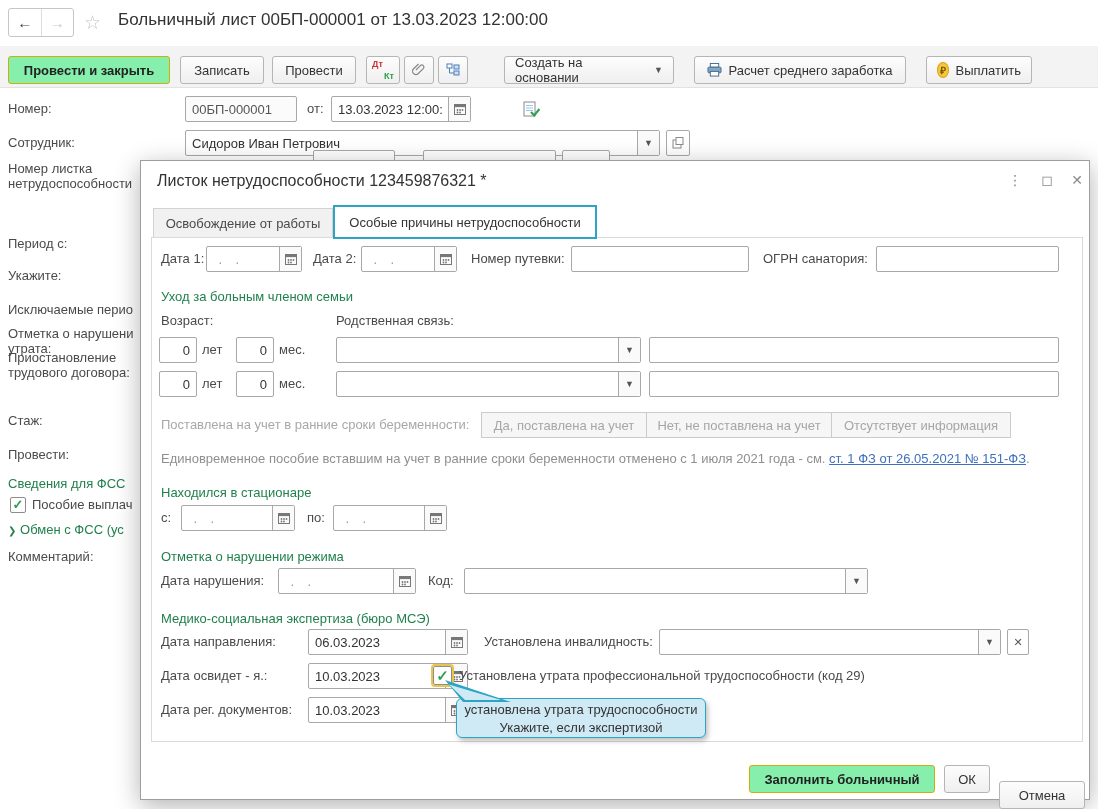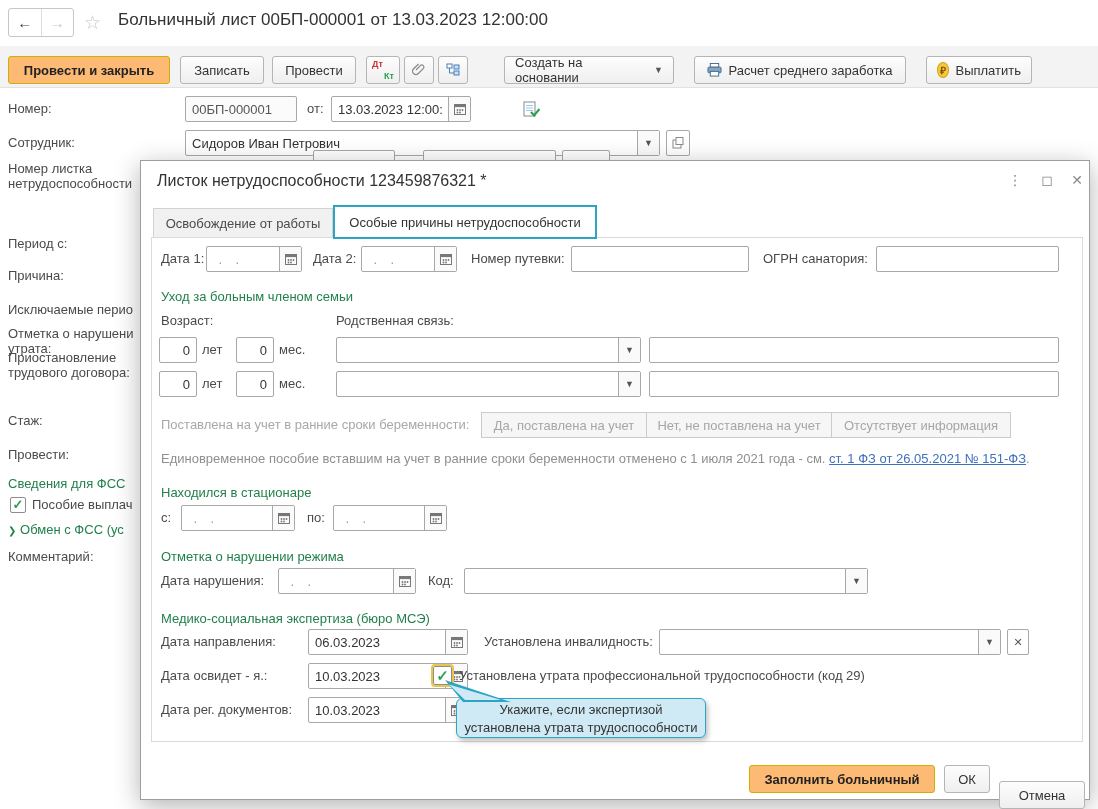--- a/index.html
+++ b/index.html
@@ -17,21 +17,21 @@
   .navbtn.fwd  { color:#c8c8c8; border-left:1px solid #dcdcdc; }
   .star { left:84px; top:11px; font-size:19px; color:#c3c3c3; }
   .pagetitle { left:118px; top:10px; font-size:17px; color:#333; }
 
   
   .toolbar { left:0; top:46px; width:1098px; height:42px; background:#f3f3f3;
              border-bottom:1px solid #e2e2e2; }
   .btn { position:absolute; top:10px; height:28px; display:flex; align-items:center; justify-content:center;
          gap:6px; border:1px solid #b5b5b5; border-radius:3px; background:linear-gradient(#fdfdfd,#efefef);
          color:#333; font-size:13px; padding:0 10px; cursor:pointer; }
-  .btn-yellow { background:#fdba74; border:1px solid #cfae07; font-weight:bold; color:#222; }
+  .btn-yellow { background:#86efac; border:1px solid #cfae07; font-weight:bold; color:#222; }
   .caret { font-size:9px; color:#555; }
   .dtkt { position:relative; width:22px; height:18px; }
   .dtkt .dt { position:absolute; left:0; top:-2px; color:#cc3333; font-size:9px; font-weight:bold; }
   .dtkt .kt { position:absolute; right:0; bottom:-2px; color:#2f9e4f; font-size:9px; font-weight:bold; }
   .coin { width:16px; height:16px; border-radius:50%; background:#f5c63f; border:1px solid #d9a416;
           color:#7a5400; font-size:10px; font-weight:bold; display:flex; align-items:center; justify-content:center; }
 
   
   .lbl { position:absolute; line-height:26px; color:#4a4a4a; white-space:nowrap; }
   .field { position:absolute; height:26px; border:1px solid #a8a8a8; border-radius:2px; background:#fff;
@@ -187,21 +187,21 @@
 
   <div class="field" style="left:313px;top:150px;width:82px;height:14px;"></div>
   <div class="field" style="left:423px;top:150px;width:133px;height:14px;"></div>
   <div class="field" style="left:562px;top:150px;width:48px;height:14px;"></div>
 
   <div class="leftlbl" style="top:161px;">
     <div>Номер листка</div>
     <div>нетрудоспособности</div>
   </div>
   <div class="leftlbl" style="top:236px;">Период с:</div>
-  <div class="leftlbl" style="top:268px;">Причина:</div>
+  <div class="leftlbl" style="top:268px;">Укажите:</div>
   <div class="leftlbl" style="top:302px;">Исключаемые перио</div>
   <div class="leftlbl" style="top:326px;">
     <div>Отметка о нарушени</div>
     <div>утрата:</div>
   </div>
   <div class="leftlbl" style="top:350px;">
     <div>Приостановление</div>
     <div>трудового договора:</div>
   </div>
   <div class="leftlbl" style="top:413px;">Стаж:</div>
@@ -414,22 +414,22 @@
             <circle cx="3.5" cy="7" r="0.9" fill="#777"></circle>
             <circle cx="6" cy="7" r="0.9" fill="#777"></circle>
             <circle cx="8.5" cy="7" r="0.9" fill="#777"></circle>
             <circle cx="3.5" cy="9.5" r="0.9" fill="#777"></circle>
             <circle cx="6" cy="9.5" r="0.9" fill="#777"></circle>
           </svg>
         </span>
     </div>
 
     <div class="tooltip">
+      <div>установлена утрата трудоспособности</div>
       <div>Укажите, если экспертизой</div>
-      <div>установлена утрата трудоспособности</div>
     </div>
     <div class="tipArrow">
       <svg width="80" height="22" viewBox="0 0 80 22">
         <polygon points="6,0 72,22 24,22" fill="#2da4c4"></polygon>
         <polygon points="10,4.5 62,20 26,20" fill="#cfeaf5"></polygon>
       </svg>
     </div>
 
     <div class="btn btn-yellow footer-btn" style="left:608px;width:186px;">Заполнить больничный</div>
     <div class="btn footer-btn" style="left:803px;width:46px;">ОК</div>

